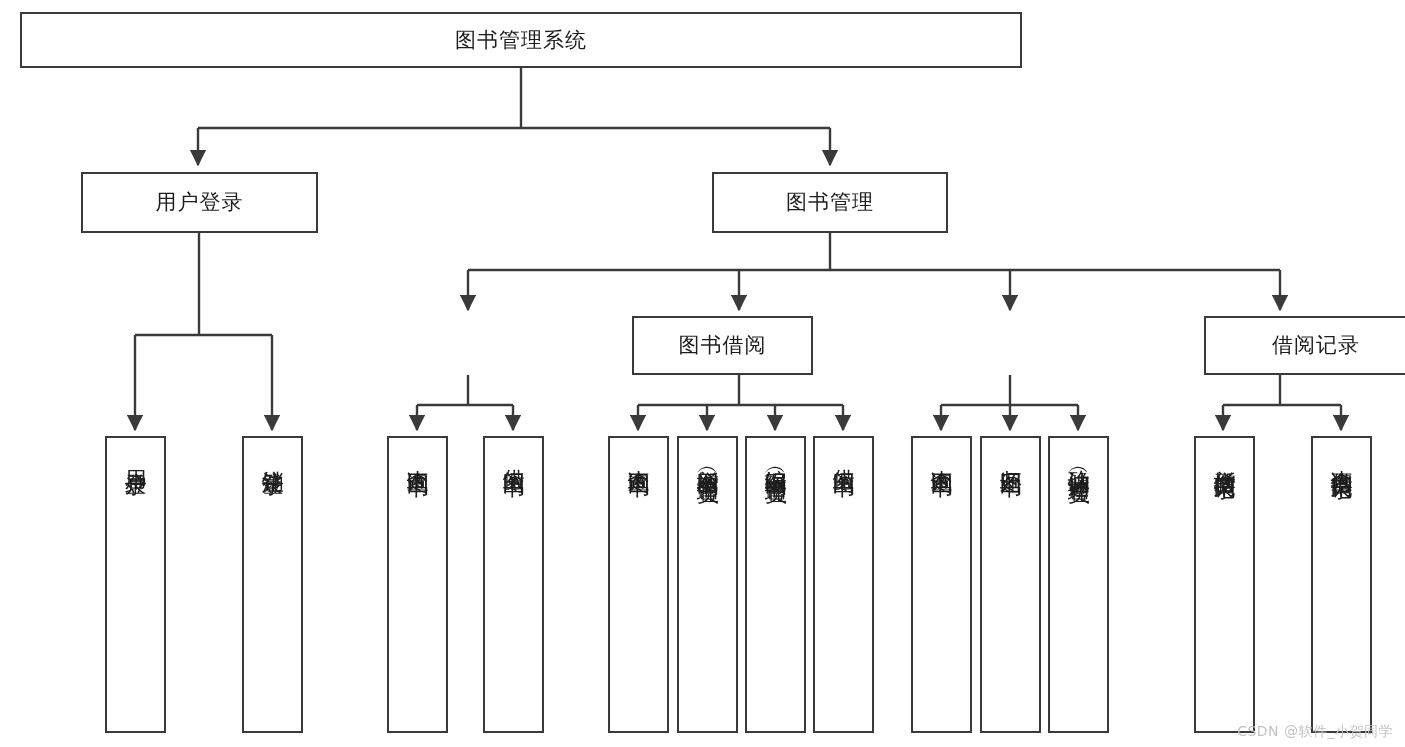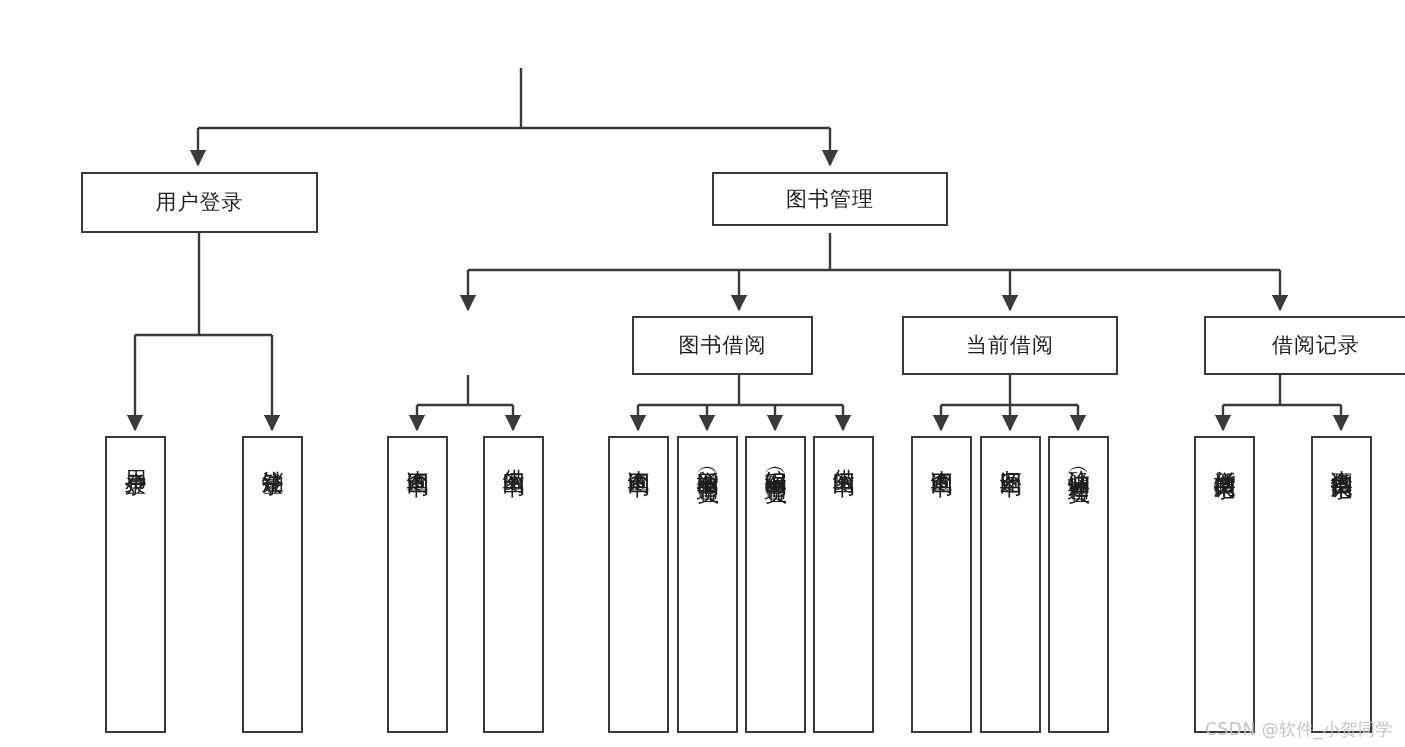--- a/index.html
+++ b/index.html
@@ -63,21 +63,21 @@
     line-height: 1.12;
     letter-spacing: 2px;
     white-space: nowrap;
     height: auto;
     max-height: 100%;
   }
   .watermark {
     position: absolute;
     right: 12px;
     bottom: 6px;
-    font-size: 17px;
+    font-size: 14px;
     color: #c3c3c3;
     letter-spacing: 0.5px;
     white-space: nowrap;
     font-family: "DejaVu Sans", "Liberation Sans", sans-serif;
   }
 </style>
 </head>
 <body>
 
 <div id="canvas">
@@ -125,37 +125,37 @@
       <path d="M 1010 405 L 1010 430" marker-end="url(#arrow)"></path>
       <path d="M 1078 405 L 1078 430" marker-end="url(#arrow)"></path>
 
       <path d="M 1280 375 L 1280 405"></path>
       <path d="M 1223 405 L 1341 405"></path>
       <path d="M 1223 405 L 1223 430" marker-end="url(#arrow)"></path>
       <path d="M 1341 405 L 1341 430" marker-end="url(#arrow)"></path>
     </g>
   </svg>
 
+  <div class="node horiz root" style="left:20px; top:12px; width:1002px; height:56px;">
+    <span class="label">图书管理系统</span>
+  </div>
 
   <div class="node horiz" style="left:81px; top:172px; width:237px; height:61px;">
     <span class="label">用户登录</span>
   </div>
 
-  <div class="node horiz" style="left:712px; top:172px; width:236px; height:54px;">
+  <div class="node horiz" style="left:712px; top:172px; width:236px; height:61px;">
     <span class="label">图书管理</span>
   </div>
 
 
   <div class="node horiz" style="left:632px; top:316px; width:181px; height:59px;">
     <span class="label">图书借阅</span>
   </div>
 
-  <div class="node horiz" style="left:902px; top:316px; width:216px; height:59px;">
-    <span class="label">当前借阅</span>
-  </div>
 
   <div class="node horiz" style="left:1172px; top:316px; width:224px; height:59px;margin-left:32px;">
     <span class="label">借阅记录</span>
   </div>
 
   <div class="node vert" style="left:105px; top:436px; width:61px; height:297px;">
     <span class="label">用户登录</span>
   </div>
 
   <div class="node vert" style="left:242px; top:436px; width:61px; height:297px;">

